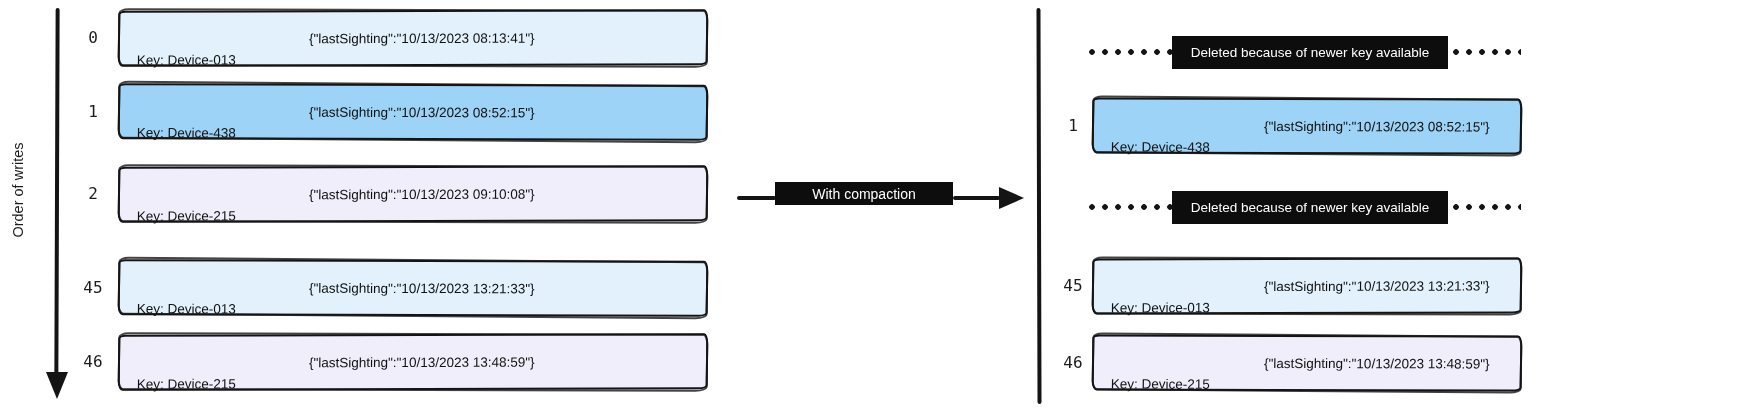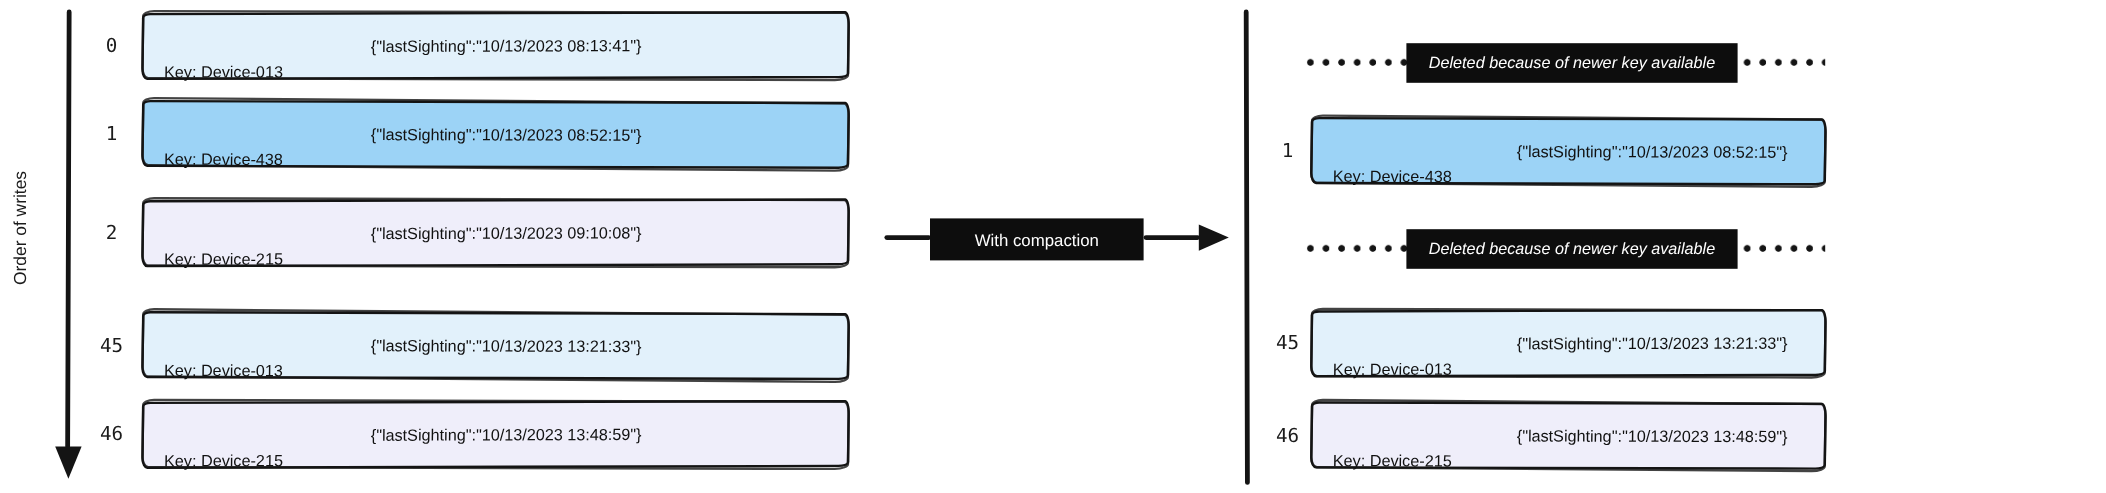--- a/index.html
+++ b/index.html
@@ -62,22 +62,22 @@
   .rec .key{flex:none;white-space:nowrap;margin-top:42px;}
   .left-side .key{width:172px;}
   .right-side .key{width:153px;}
   .rec .val{white-space:nowrap;}
   
   .black-label{
     position:absolute;background:#0d0d0d;color:#ffffff;
     display:flex;align-items:center;justify-content:center;
     font-size:13.5px;white-space:nowrap;
   }
-  .transform-label{left:775px;top:182px;width:178px;height:35px;font-size:14px;}
-  .deleted-label{width:276px;height:33px;left:1172px;font-style:italic;}
+  .transform-label{left:775px;top:182px;width:178px;height:23px;font-size:14px;}
+  .deleted-label{width:276px;height:33px;left:1172px;}
   .deleted-label-1{top:36px;}
   .deleted-label-2{top:191px;}
   
   .dotted{
     position:absolute;left:1089px;width:432px;height:6px;
     background-image:radial-gradient(circle at 3px 3px,var(--ink) 2.5px,transparent 3.1px);
     background-size:13px 6px;background-repeat:repeat-x;
   }
   .dotted-1{top:49px;}
   .dotted-2{top:204px;}

